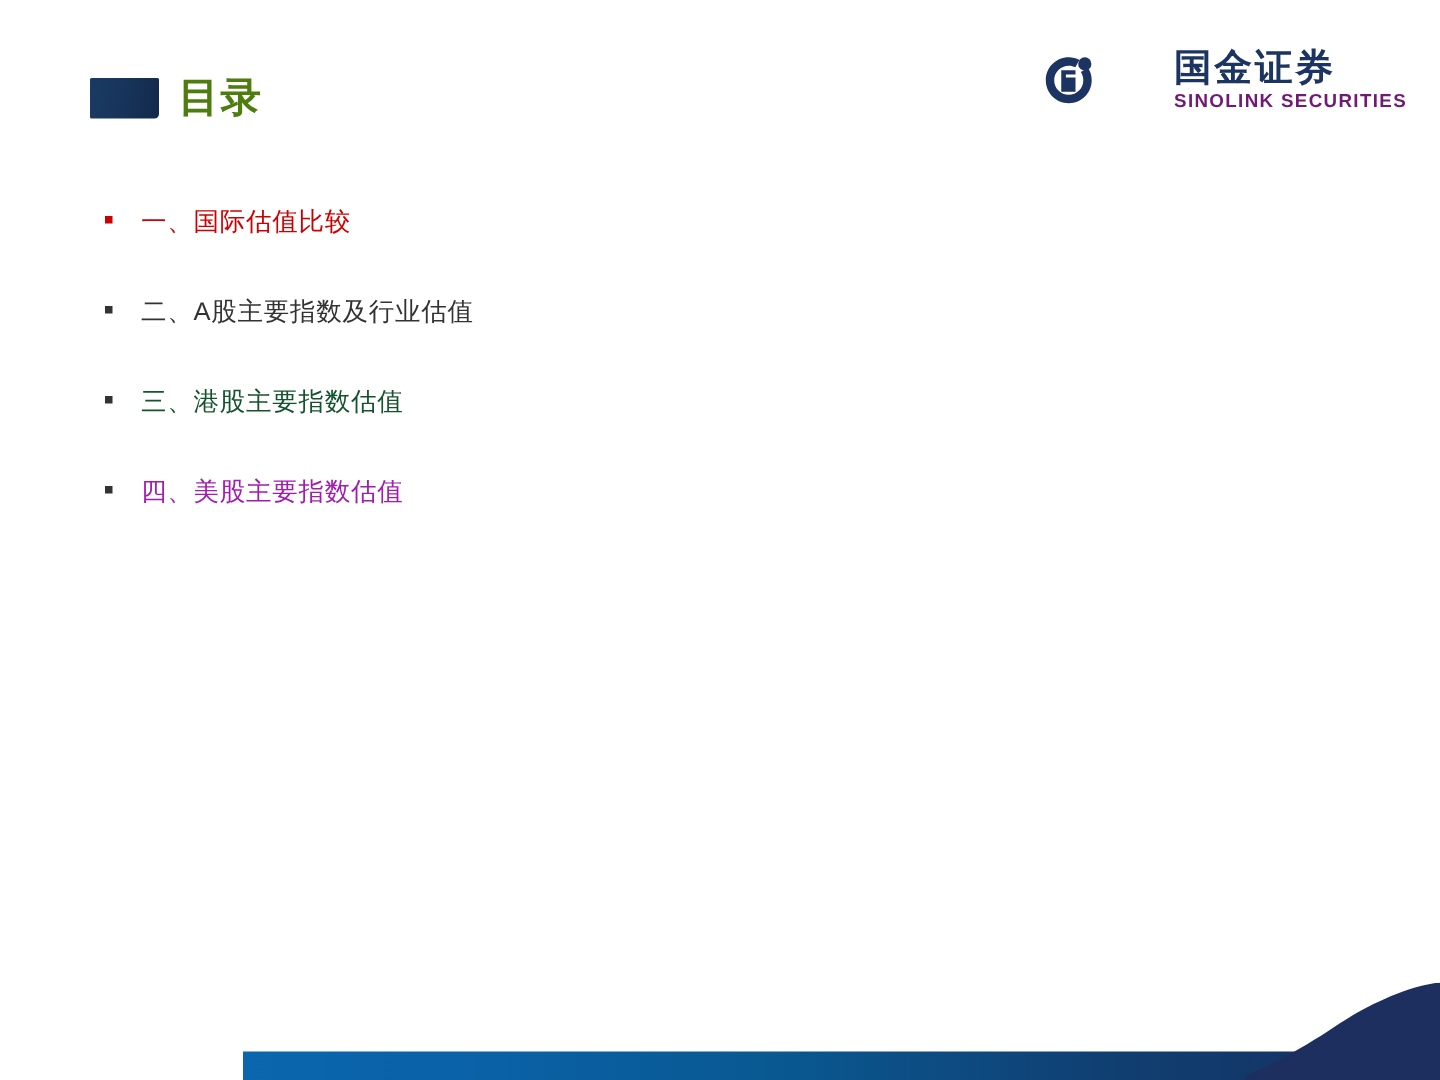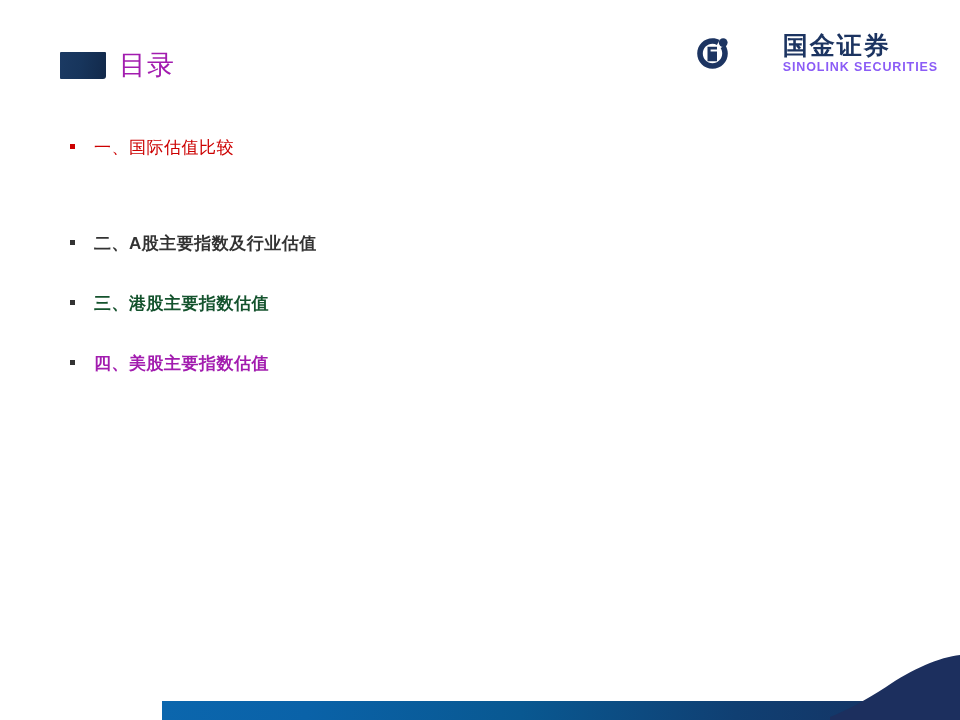--- a/index.html
+++ b/index.html
@@ -34,22 +34,22 @@
   .header-marker {
     width: 46px;
     height: 27px;
     background: linear-gradient(100deg, #1b3a63 0%, #17355c 45%, #12294a 100%);
     border-radius: 1px 1px 3px 1px;
     box-shadow: 0 0 0 0 rgba(0,0,0,0);
   }
   .header-title {
     margin-left: 13px;
     font-size: 27px;
-    font-weight: normal;
-    color: #a21caf;
+    font-weight: bold;
+    color: #4d7c0f;
     letter-spacing: 1px;
     line-height: 1;
     white-space: nowrap;
   }
 
   
   .logo {
     position: absolute;
     right: 22px;
     top: 32px;
@@ -73,21 +73,21 @@
     font-size: 25px;
     font-weight: bold;
     color: #1c3461;
     letter-spacing: 2px;
     line-height: 1.05;
     white-space: nowrap;
   }
   .logo-en {
     font-size: 12.5px;
     font-weight: bold;
-    color: #8b5cf6;
+    color: #701a75;
     letter-spacing: 0.9px;
     line-height: 1.2;
     margin-top: 2px;
     white-space: nowrap;
   }
 
   
   .toc {
     position: absolute;
     left: 70px;
@@ -115,23 +115,22 @@
     line-height: 1.2;
     white-space: nowrap;
   }
   .toc-item.active .toc-label {
     color: #cc0000;
     font-weight: normal;
     letter-spacing: 0.5px;
   }
   .toc-item.normal .toc-label {
     color: #333333;
-    font-weight: bold;
+    font-weight: normal;
     letter-spacing: 0.5px;
-    margin-top: 36px;
   }
 
   
   .footer-bar {
     position: absolute;
     left: 162px;
     top: 701px;
     width: 798px;
     height: 19px;
     background: linear-gradient(90deg, #0b66ad 0%, #0a62a8 18%, #095891 45%, #103f72 72%, #162f5e 100%);

